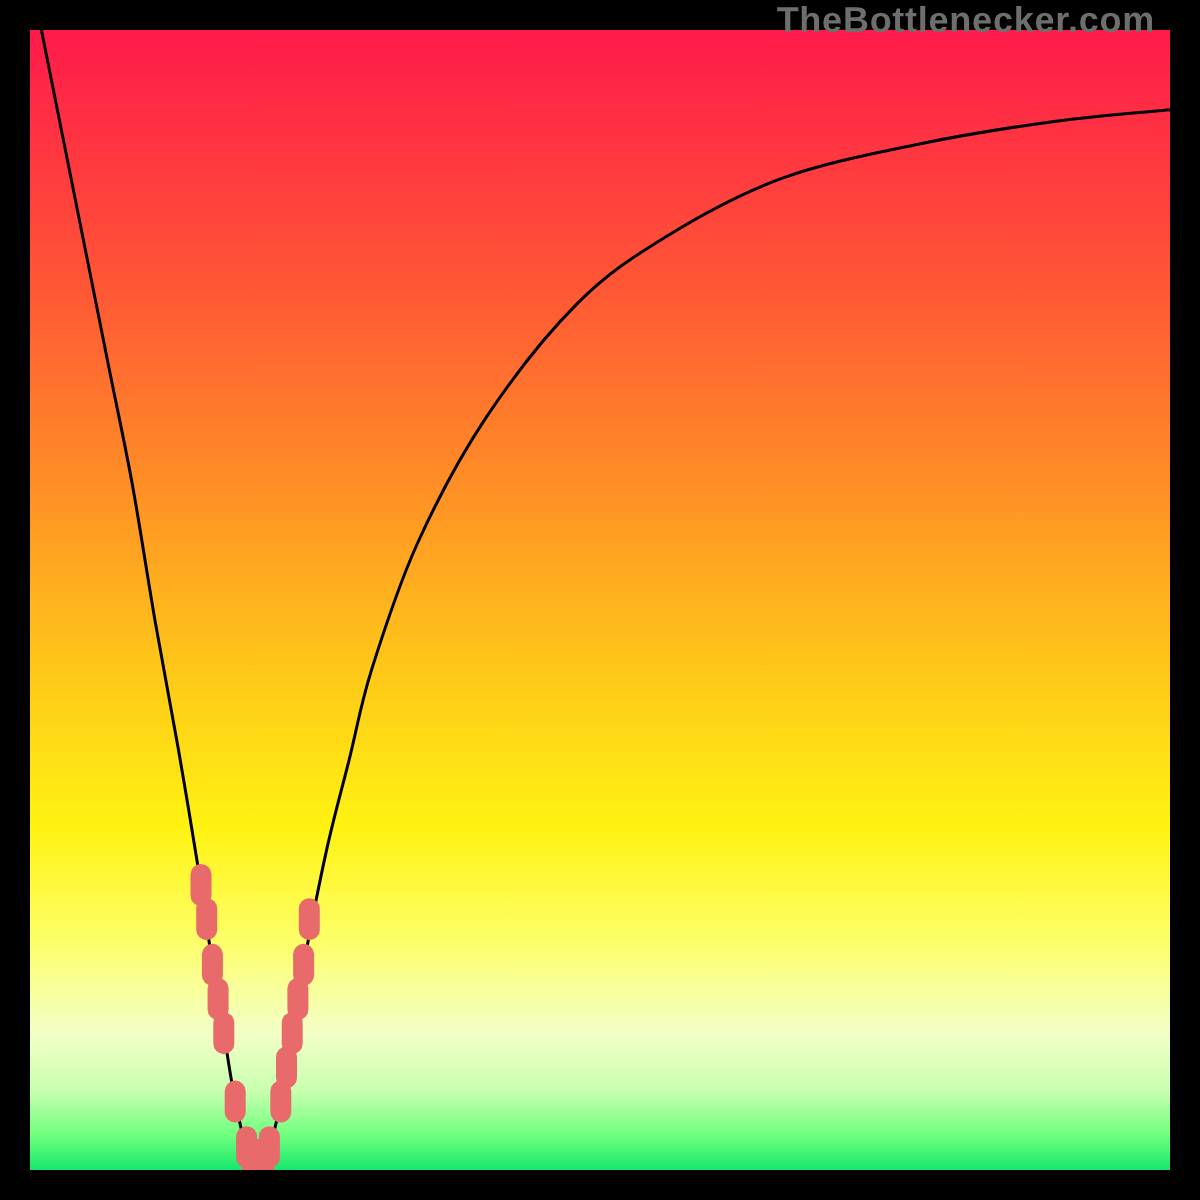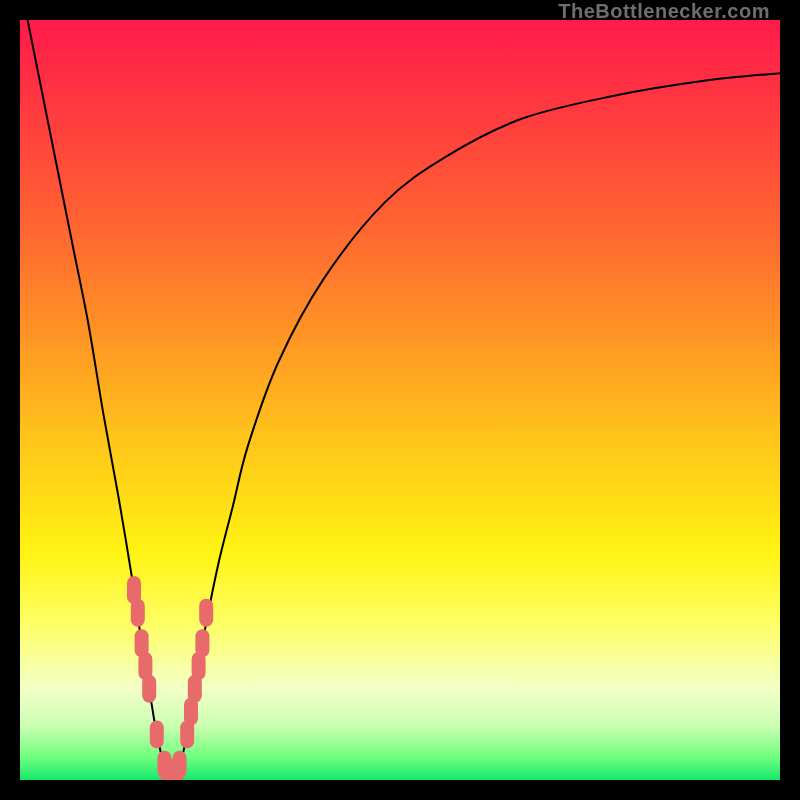--- a/index.html
+++ b/index.html
@@ -48,21 +48,21 @@
     position: absolute;
     inset: 0;
     width: 760px;
     height: 760px;
   }
   .watermark {
     position: absolute;
     top: 0;
     right: 30px;
     font-family: Arial, Helvetica, sans-serif;
-    font-size: 20px;
+    font-size: 24px;
     font-weight: 600;
     letter-spacing: 0.5px;
     color: #6e6e6e;
     user-select: none;
     pointer-events: none;
   }
 </style>
 </head>
 <body>
 

